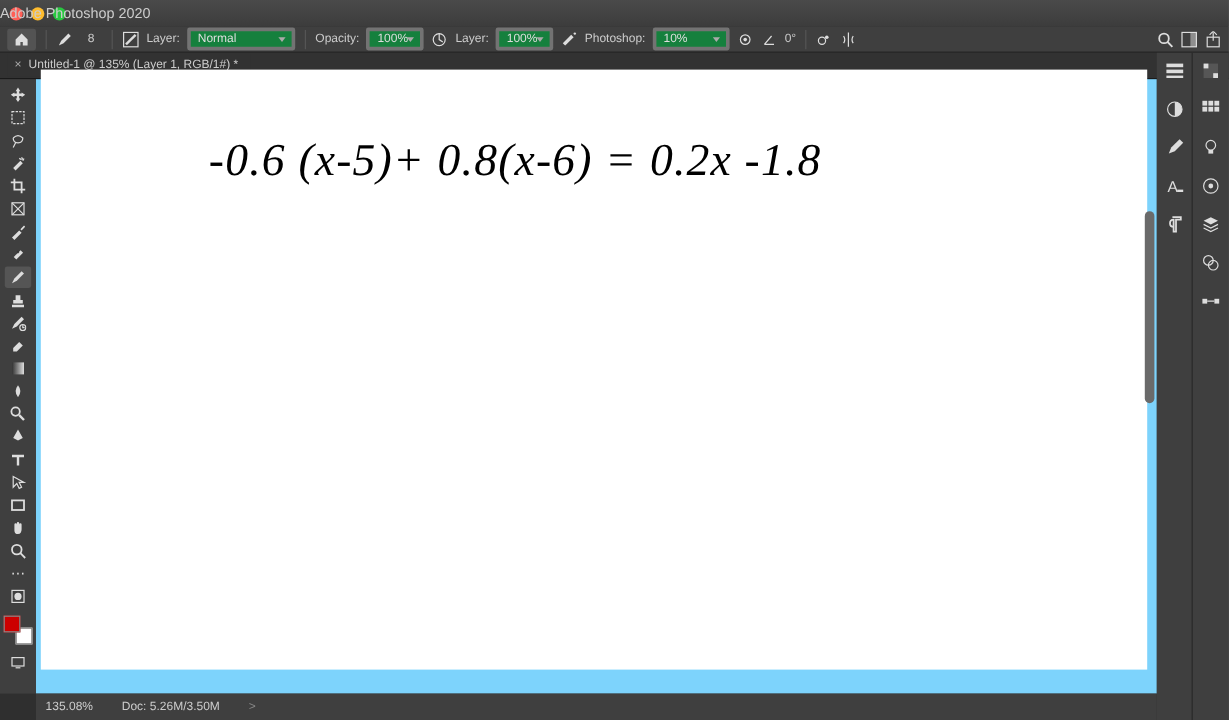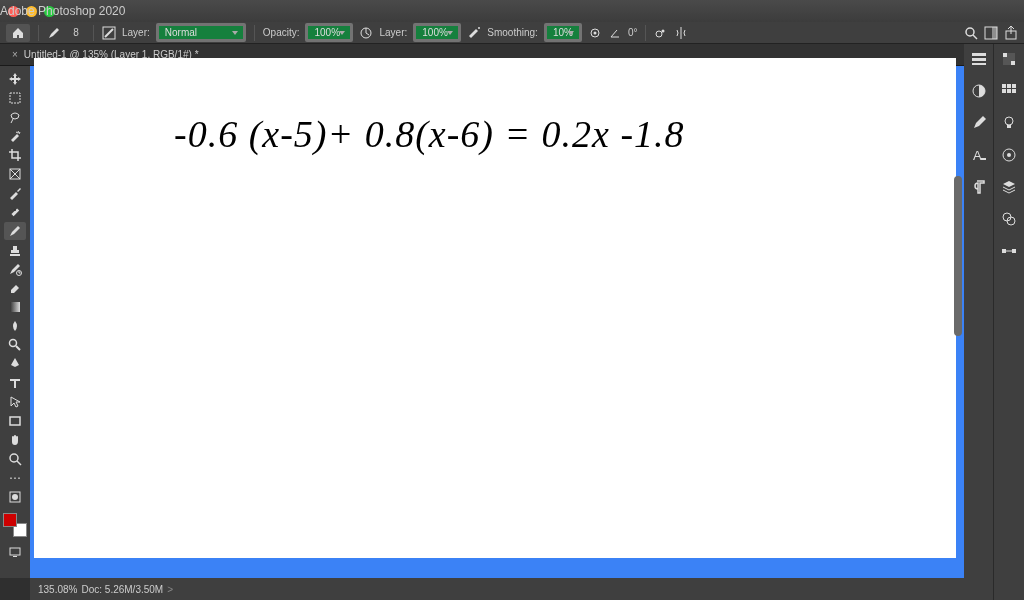--- a/index.html
+++ b/index.html
@@ -12,34 +12,34 @@
   .optbar { height: 22px; background: #3f3f3f; display: flex; align-items: center; gap: 6px; padding: 0 6px; border-bottom: 1px solid #222; }
   .optbar .sep { width: 1px; height: 16px; background: #555; margin: 0 2px; }
   .home-btn { width: 24px; height: 18px; background: #535353; border-radius: 2px; display: flex; align-items: center; justify-content: center; }
   .ico { width: 14px; height: 14px; display: inline-flex; align-items: center; justify-content: center; color: #ddd; }
   .label { font-size: 10px; color: #ccc; }
   .dd { background: #15803d; border: 3px solid #737373; border-radius: 2px; padding: 1px 18px 1px 6px; font-size: 10px; position: relative; }
   .dd::after { content: ""; position: absolute; right: 5px; top: 50%; width: 0; height: 0; border-left: 3px solid transparent; border-right: 3px solid transparent; border-top: 4px solid #aaa; transform: translateY(-50%); }
   .tabstrip { height: 22px; background: #323232; display: flex; align-items: center; padding-left: 6px; border-bottom: 1px solid #1a1a1a; }
   .doctab { font-size: 10px; color: #ccc; padding: 4px 10px 4px 6px; background: #323232; display: flex; align-items: center; gap: 6px; }
   .doctab .x { font-size: 10px; color: #aaa; }
-  .workspace { position: absolute; top: 66px; left: 30px; right: 60px; bottom: 22px; background: #3b82f6; }
+  .workspace { position: absolute; top: 66px; left: 30px; right: 60px; bottom: 22px; background: #7dd3fc; }
   .canvas { position: absolute; top: -8px; left: 4px; right: 8px; bottom: 20px; background: #fff; }
   .hand { position: absolute; font-family: "Comic Sans MS", "Segoe Script", cursive; font-weight: 400; color: #000; font-size: 38px; letter-spacing: 1px; white-space: nowrap; font-style: italic;}
   .toolbar { position: absolute; top: 66px; left: 0; bottom: 22px; width: 30px; background: #3f3f3f; display: flex; flex-direction: column; align-items: center; padding-top: 4px; }
   .tool { width: 22px; height: 18px; margin: 0 0 1px 0; display: flex; align-items: center; justify-content: center; border-radius: 2px; }
   .tool.active { background: #555; }
   .swatches { margin-top: 6px; position: relative; width: 24px; height: 24px; }
   .sw-bg { position: absolute; right: 0; bottom: 0; width: 14px; height: 14px; background: #fff; border: 1px solid #888; }
   .sw-fg { position: absolute; left: 0; top: 0; width: 14px; height: 14px; background: #c00; border: 1px solid #888; }
   .rightcol { position: absolute; top: 44px; right: 0; bottom: 0; width: 60px; background: #3f3f3f; display: flex; }
   .rc1, .rc2 { width: 30px; display: flex; flex-direction: column; align-items: center; padding-top: 6px; gap: 14px; }
   .rc1 { border-right: 1px solid #2a2a2a; }
   .ricon { width: 18px; height: 18px; display: flex; align-items: center; justify-content: center; color: #ddd; }
-  .statusbar { position: absolute; left: 30px; right: 60px; bottom: 0; height: 22px; background: #3f3f3f; display: flex; align-items: center; padding: 0 8px; gap: 4px; font-size: 10px; color: #ccc; }
+  .statusbar { position: absolute; left: 30px; right: 60px; bottom: 0; height: 22px; background: #3f3f3f; display: flex; align-items: center; padding: 0 8px; gap: 24px; font-size: 10px; color: #ccc; }
   .vscroll { position: absolute; right: 0; top: 10px; bottom: 30px; width: 12px; }
   .vthumb { position: absolute; right: 2px; top: 100px; width: 8px; height: 160px; background: #6a6a6a; border-radius: 4px; }
   .optspacer { flex: 1; }
   svg { display: block; }
 </style>
 </head>
 <body>
 
 <div class="titlebar">
   <div class="traffic">
@@ -84,22 +84,22 @@
       </svg>
   </span>
   <span class="label">Layer:</span>
   <div class="dd" style="width:48px"><span>100%</span></div>
   <span class="ico">
     <svg width="14" height="14" viewBox="0 0 14 14">
         <path d="M2 10 L9 3 L11 5 L4 12 Z" fill="#ddd"></path>
         <circle cx="12" cy="2" r="1" fill="#ddd"></circle>
       </svg>
   </span>
-  <span class="label">Smoothing:</span>
-  <div class="dd" style="width:38px"><span>10%</span></div>
+  <span class="label">Photoshop:</span>
+  <div class="dd" style="width:64px"><span>10%</span></div>
   <span class="ico">
     <svg width="12" height="12" viewBox="0 0 12 12">
         <circle cx="6" cy="6" r="4" fill="none" stroke="#ddd"></circle>
         <circle cx="6" cy="6" r="1.5" fill="#ddd"></circle>
       </svg>
   </span>
   <span class="ico">
     <svg width="12" height="12" viewBox="0 0 12 12">
         <path d="M2 10 H10 M2 10 L8 3" stroke="#ddd" fill="none"></path>
       </svg>

